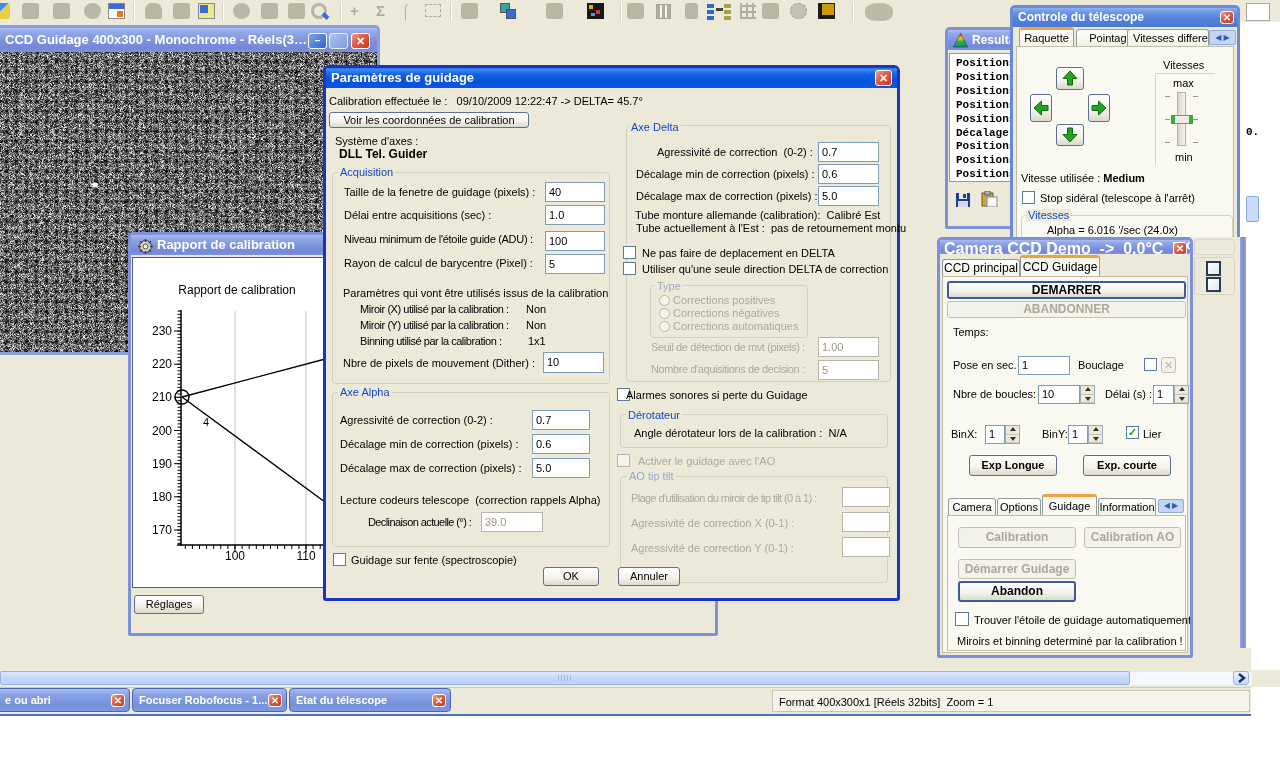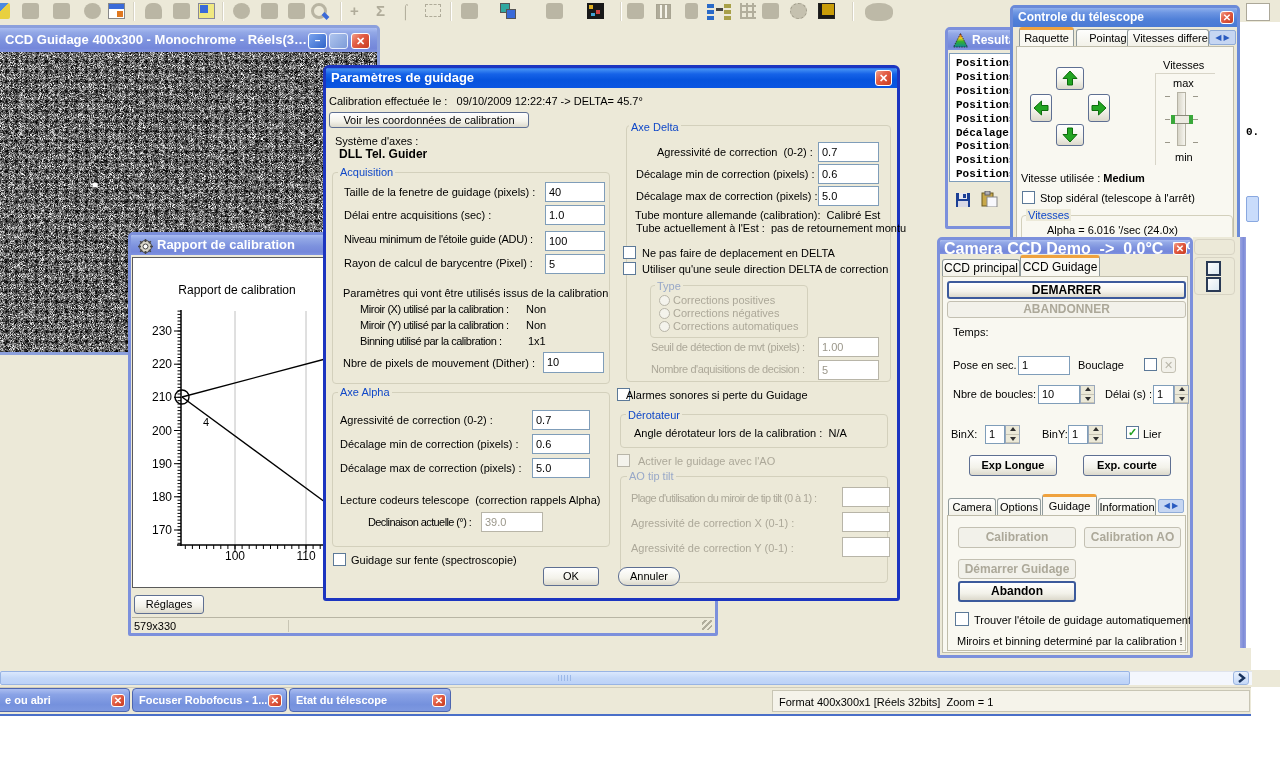--- a/index.html
+++ b/index.html
@@ -308,24 +308,20 @@
         <text x="102" y="302">100</text>
           <text x="173" y="302">110</text>
       </g>
       <line x1="49" y1="139" x2="196" y2="100" stroke="#000" stroke-width="1.4"></line>
       <line x1="49" y1="139" x2="196" y2="247" stroke="#000" stroke-width="1.4"></line>
       <circle cx="49" cy="139" r="7" fill="none" stroke="#000" stroke-width="1.4"></circle>
       <text x="70" y="168" font-size="11">4</text>
     </svg>
   </div>
   <div class="btn" style="left:3px;top:360px;width:70px;height:19px;line-height:17px;">Réglages</div>
-  <div class="abs" style="left:1px;top:382px;width:582px;height:14px;border-top:1px solid #b8b5a4;">
-    <div class="abs" style="left:2px;top:2px;width:155px;height:12px;border-right:1px solid #c8c5b4;">579x330</div>
-    <div class="abs" style="right:2px;bottom:1px;width:10px;height:10px;background:repeating-linear-gradient(135deg,transparent 0 2px,#b0ad9c 2px 4px);"></div>
-  </div>
 </div>
 
 <div class="win" id="ctrlwin" style="left:1010px;top:5px;width:230px;height:248px;border-color:#6a8ad8;">
   <div class="tb tb-med" style="height:19px;font-size:12px;line-height:18px;padding-left:5px;">Controle du télescope</div>
   <div class="xbtn" style="right:3px;top:3px;width:14px;height:13px;line-height:11px;font-size:10px;">✕</div>
   <div class="tab on" style="left:6px;top:19px;width:55px;height:19px;line-height:17px;">Raquette</div>
   <div class="tab" style="left:63px;top:21px;width:70px;height:17px;line-height:16px;">Pointage</div>
   <div class="tab" style="left:114px;top:21px;width:82px;height:17px;line-height:16px;overflow:hidden;text-align:left;padding-left:5px;white-space:nowrap;">Vitesses differen</div>
   <div class="abs" style="left:196px;top:22px;width:27px;height:15px;background:#c6d6f2;border:1px solid #90acd8;border-radius:2px;color:#2a5bc0;font-size:8px;text-align:center;line-height:13px;">◀ ▶</div>
   <div class="panel" style="left:3px;top:38px;width:218px;height:204px;"></div>
@@ -506,14 +502,14 @@
   <div class="gb" style="left:294px;top:408px;width:268px;height:107px;"></div>
   <div class="gl" style="left:301px;top:402px;color:#98a8c8;">AO tip tilt</div>
   <div class="lbl dis-t" style="left:305px;top:424px;letter-spacing:-0.6px;">Plage d'utilisation du miroir de tip tilt (0 à 1) :</div>
   <div class="inp dis" style="left:516px;top:419px;width:48px;height:20px;"></div>
   <div class="lbl dis-t" style="left:305px;top:449px;">Agressivité de correction X (0-1) :</div>
   <div class="inp dis" style="left:516px;top:444px;width:48px;height:20px;"></div>
   <div class="lbl dis-t" style="left:305px;top:474px;">Agressivité de correction Y (0-1) :</div>
   <div class="inp dis" style="left:516px;top:469px;width:48px;height:20px;"></div>
 
   <div class="btn" style="left:217px;top:499px;width:56px;height:19px;line-height:17px;">OK</div>
-  <div class="btn" style="left:292px;top:499px;width:62px;height:19px;line-height:17px;border-radius:9px;">Annuler</div>
+  <div class="btn" style="left:292px;top:499px;width:62px;height:19px;line-height:17px;">Annuler</div>
 </div>
 
 </body></html>

